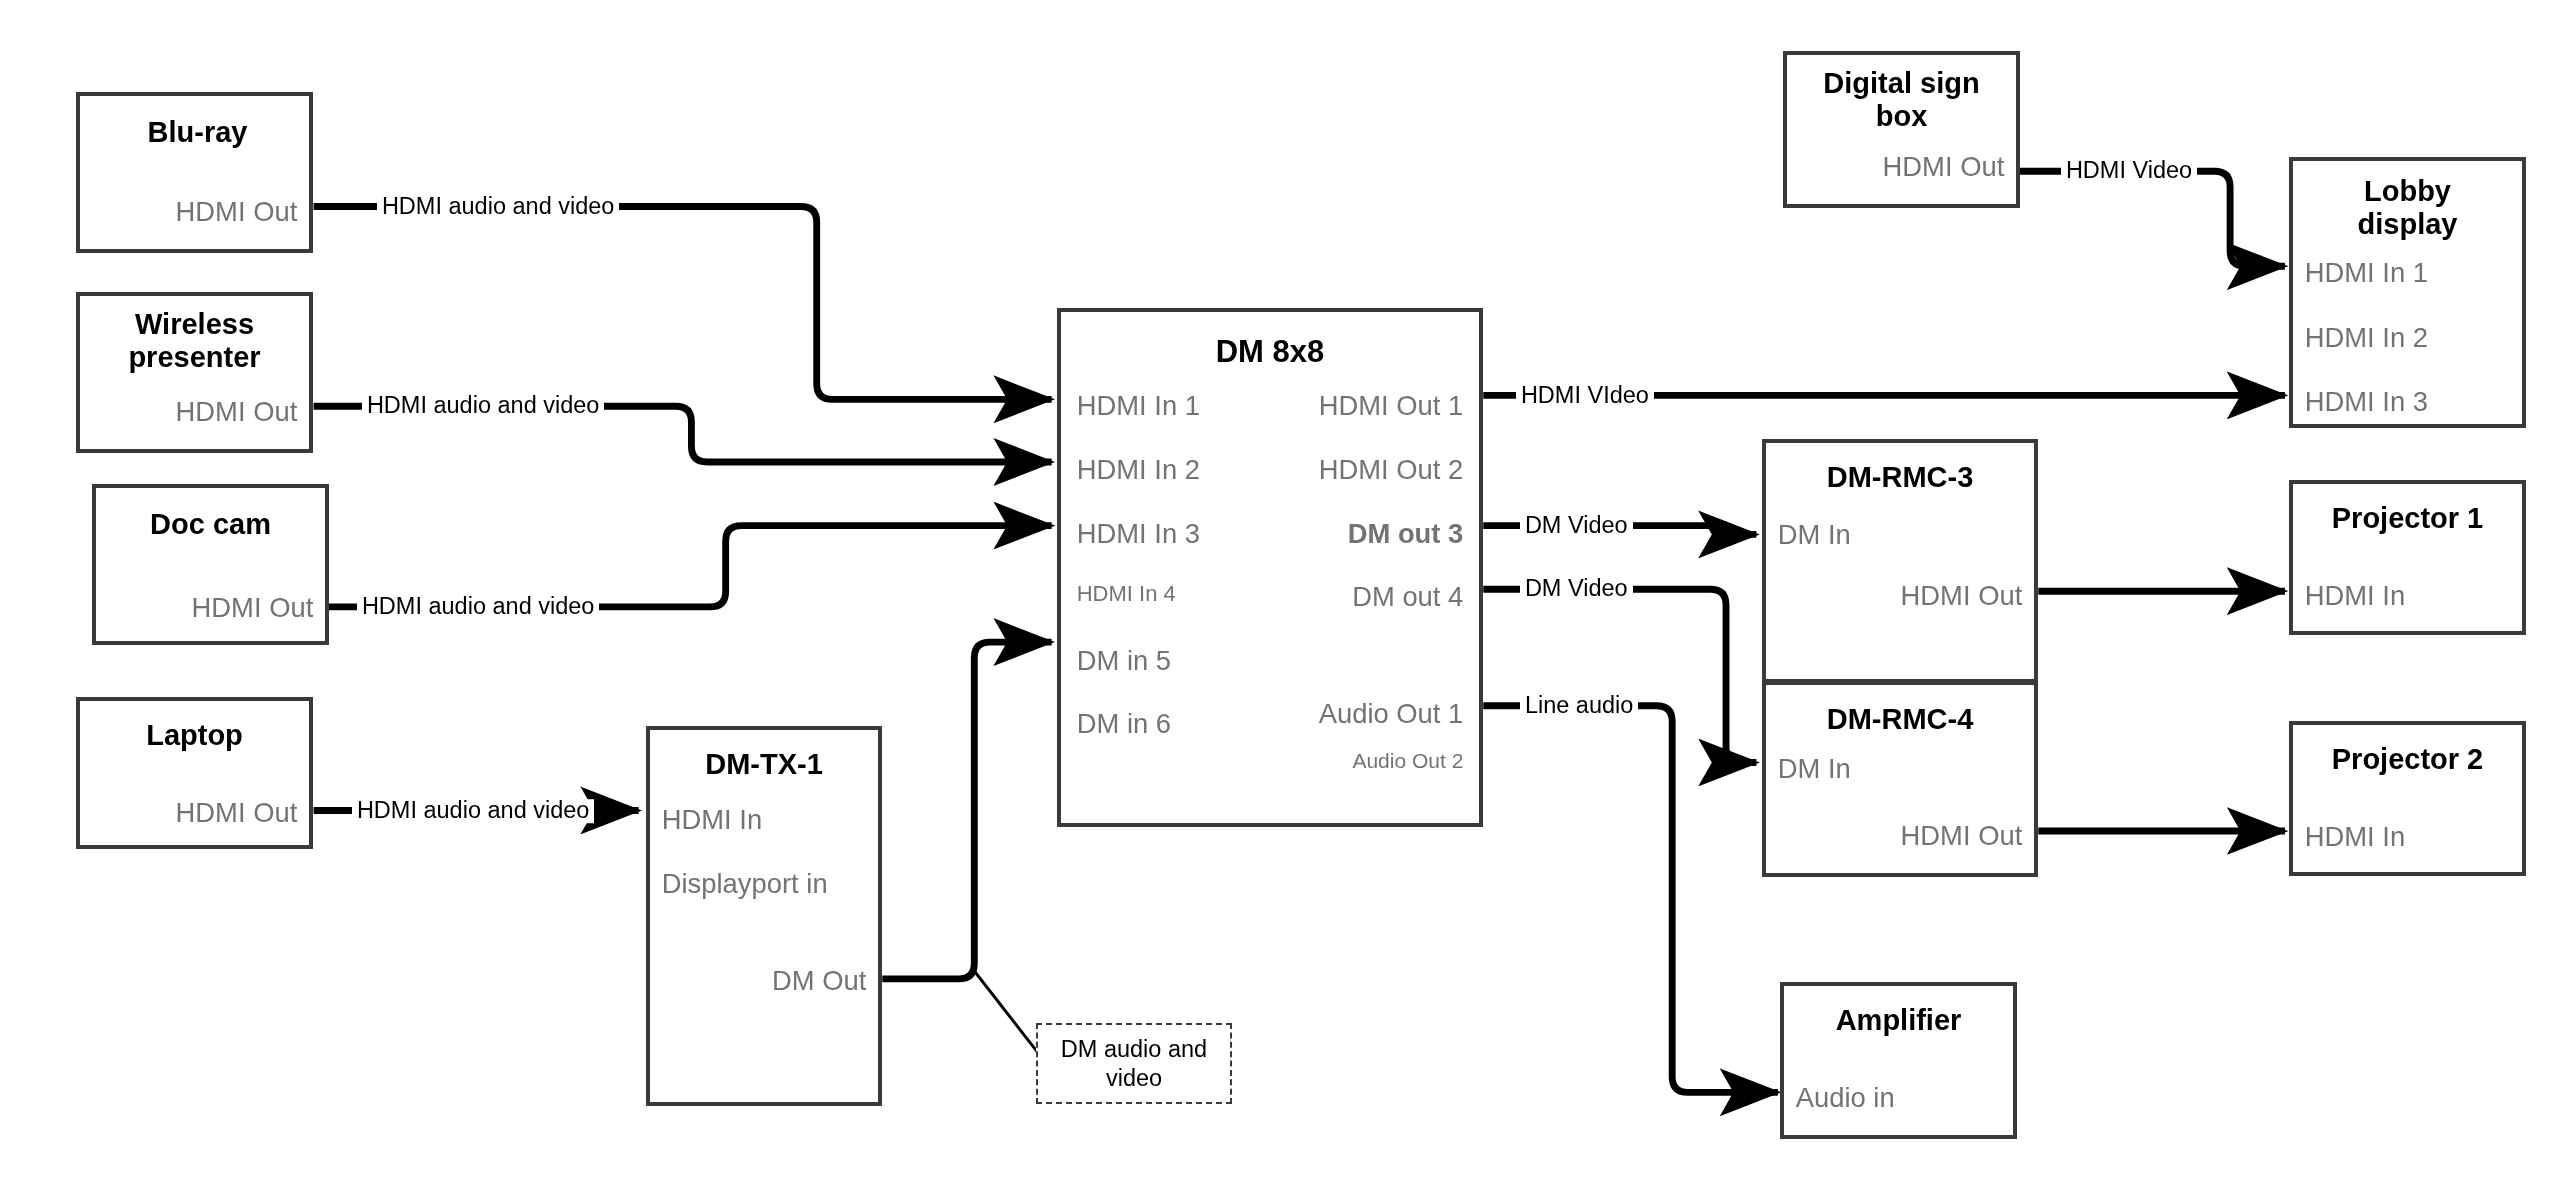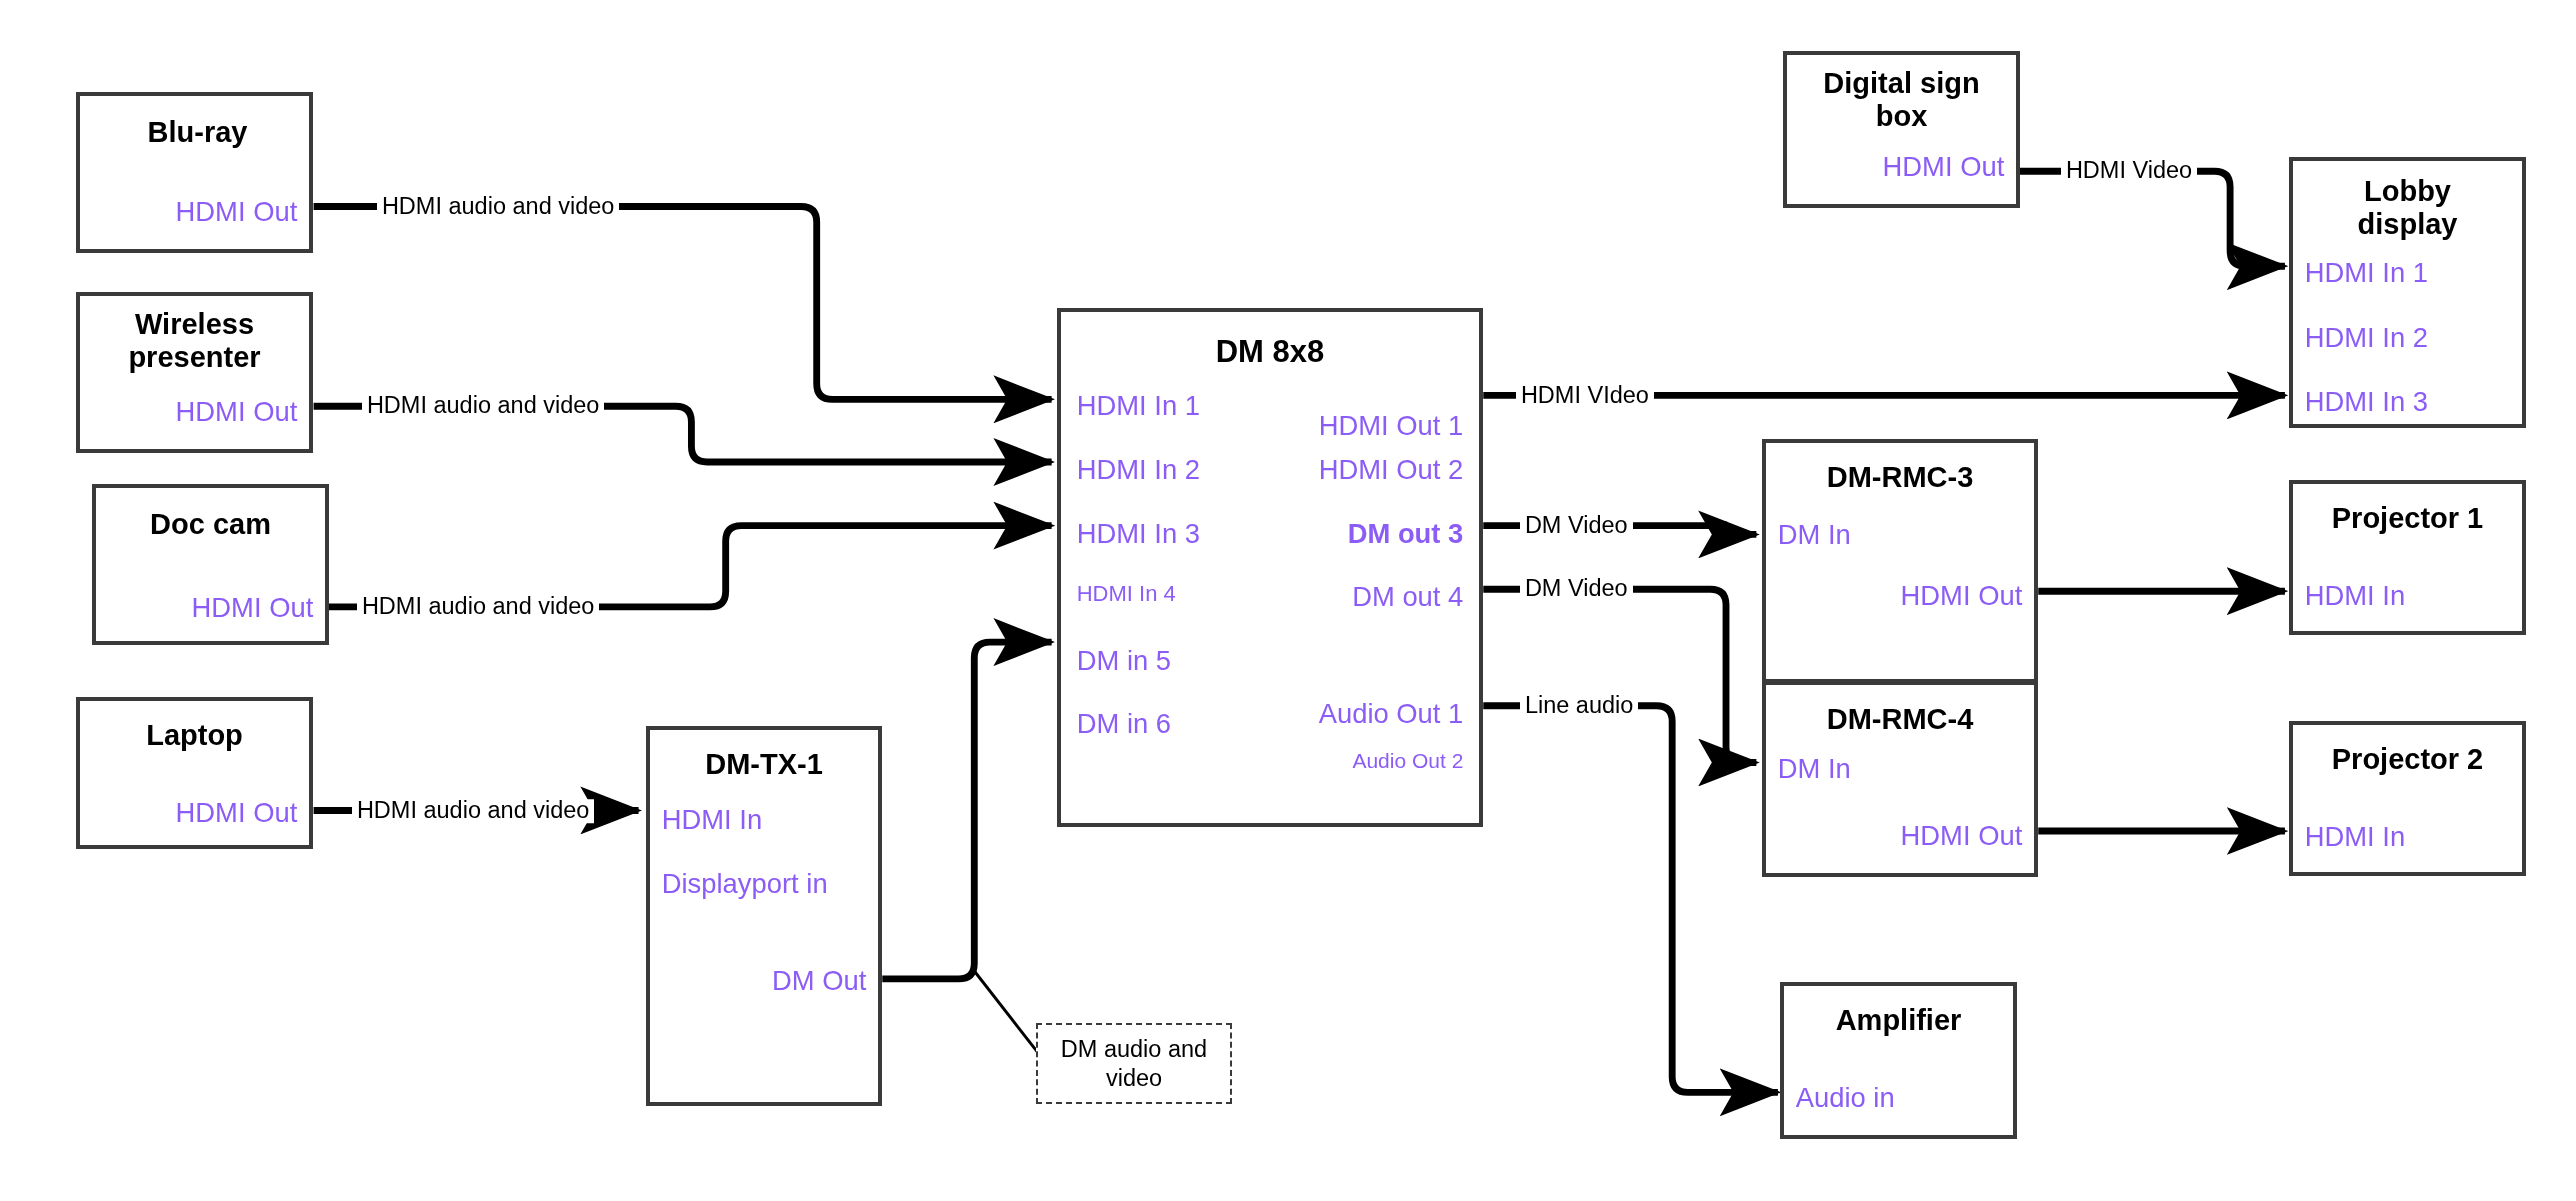--- a/index.html
+++ b/index.html
@@ -47,21 +47,21 @@
   }
   .node-title {
     font-weight: bold;
     text-align: center;
     color: #000000;
     white-space: pre-line;
     line-height: 1.16;
   }
   .port {
     position: absolute;
-    color: #8b5cf6;
+    color: #737373;
     white-space: nowrap;
     line-height: 1;
   }
   .port-left  { text-align: left; }
   .port-right { text-align: right; }
   .wire-label {
     position: absolute;
     color: #000000;
     background: #ffffff;
     white-space: nowrap;
@@ -152,21 +152,21 @@
   <div class="node" style="left:1057px; top:308px; width:426px; height:519px;">
     <div class="node-title" style="font-size:31px; margin-top:21.5px;">DM 8x8</div>
 
     <div class="port port-left" style="left:15.7px; top:80px; font-size:27.4px;">HDMI In 1</div>
     <div class="port port-left" style="left:15.7px; top:144px; font-size:27.4px;">HDMI In 2</div>
     <div class="port port-left" style="left:15.7px; top:208px; font-size:27.4px;">HDMI In 3</div>
     <div class="port port-left" style="left:15.7px; top:271px; font-size:22px;">HDMI In 4</div>
     <div class="port port-left" style="left:15.7px; top:335px; font-size:27.4px;">DM in 5</div>
     <div class="port port-left" style="left:15.7px; top:398px; font-size:27.4px;">DM in 6</div>
 
-    <div class="port port-right" style="right:15.7px; top:80px; font-size:27.4px;margin-top:20px;">HDMI Out 1</div>
+    <div class="port port-right" style="right:15.7px; top:80px; font-size:27.4px;">HDMI Out 1</div>
     <div class="port port-right" style="right:15.7px; top:144px; font-size:27.4px;">HDMI Out 2</div>
     <div class="port port-right" style="right:15.7px; top:208px; font-size:27.4px;font-weight:bold;">DM out 3</div>
     <div class="port port-right" style="right:15.7px; top:271px; font-size:27.4px;">DM out 4</div>
     <div class="port port-right" style="right:15.7px; top:388px; font-size:27.4px;">Audio Out 1</div>
     <div class="port port-right" style="right:15.7px; top:438px; font-size:21px;margin-left:12px;">Audio Out 2</div>
   </div>
 
   <div class="node" style="left:1783px; top:51px; width:237px; height:157px;">
     <div class="node-title" style="font-size:29px; margin-top:11.7px;">Digital sign
 box</div>

